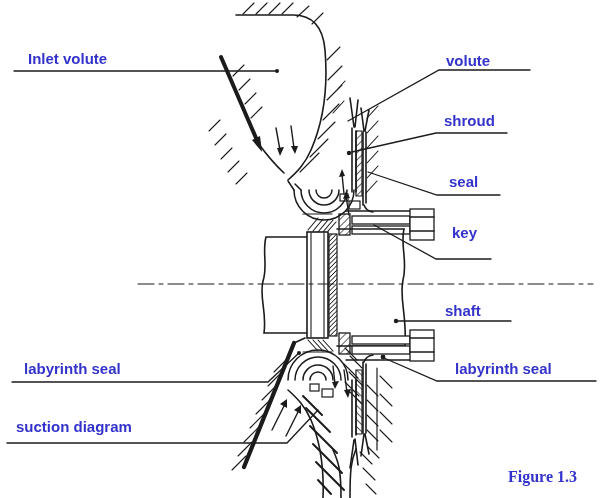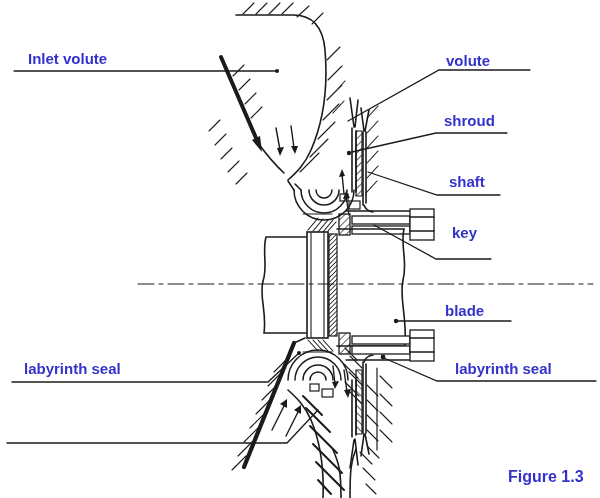--- a/index.html
+++ b/index.html
@@ -1,21 +1,21 @@
 <!DOCTYPE html>
 <html><head>
 <meta charset="utf-8">
 <style>
   html,body{margin:0;padding:0;background:#ffffff;}
   #canvas{position:relative;width:600px;height:498px;background:#ffffff;overflow:hidden;
           font-family:"Liberation Sans", sans-serif;}
   #drawing{position:absolute;left:0;top:0;}
   .lbl{position:absolute;color:#3333cc;font-weight:bold;font-size:15px;line-height:17px;
        white-space:nowrap;letter-spacing:0px;}
-  .caption{position:absolute;color:#3333cc;font-weight:bold;font-size:16px;white-space:nowrap;}
+  .caption{position:absolute;color:#3333cc;font-weight:bold;font-size:16px;white-space:nowrap;font-family:Liberation Serif, serif;}
 </style>
 </head>
 <body>
 
 <div id="canvas">
 
 <svg id="drawing" width="600" height="498" viewBox="0 0 600 498">
   <defs>
     <pattern id="hatchU" width="5" height="5" patternTransform="rotate(45)" patternUnits="userSpaceOnUse">
       <line x1="0" y1="0" x2="0" y2="5" stroke="#1b1b1b" stroke-width="1.4"></line>
@@ -170,20 +170,21 @@
       <path d="M12,382 H268 L299,353"></path>
           <circle cx="299" cy="353" r="2" fill="#1b1b1b" stroke="none"></circle>
       <path d="M7,443 H287 L318,410"></path>
     </g>
   </g>
 </svg>
 
 <div class="lbl" style="left:28px;top:50px">Inlet volute</div>
 <div class="lbl" style="left:446px;top:52px">volute</div>
 <div class="lbl" style="left:444px;top:112px">shroud</div>
-<div class="lbl" style="left:449px;top:173px">shaft</div>
+<div class="lbl" style="left:449px;top:173px">seal</div>
 <div class="lbl" style="left:452px;top:224px">key</div>
-<div class="lbl" style="left:445px;top:302px">blade</div>
+<div class="lbl" style="left:445px;top:302px">shaft</div>
 <div class="lbl" style="left:455px;top:360px">labyrinth seal</div>
 <div class="lbl" style="left:24px;top:360px">labyrinth seal</div>
+<div class="lbl" style="left:16px;top:418px">suction diagram</div>
 <div class="caption" style="left:508px;top:468px">Figure 1.3</div>
 
 </div>
 
 </body></html>

